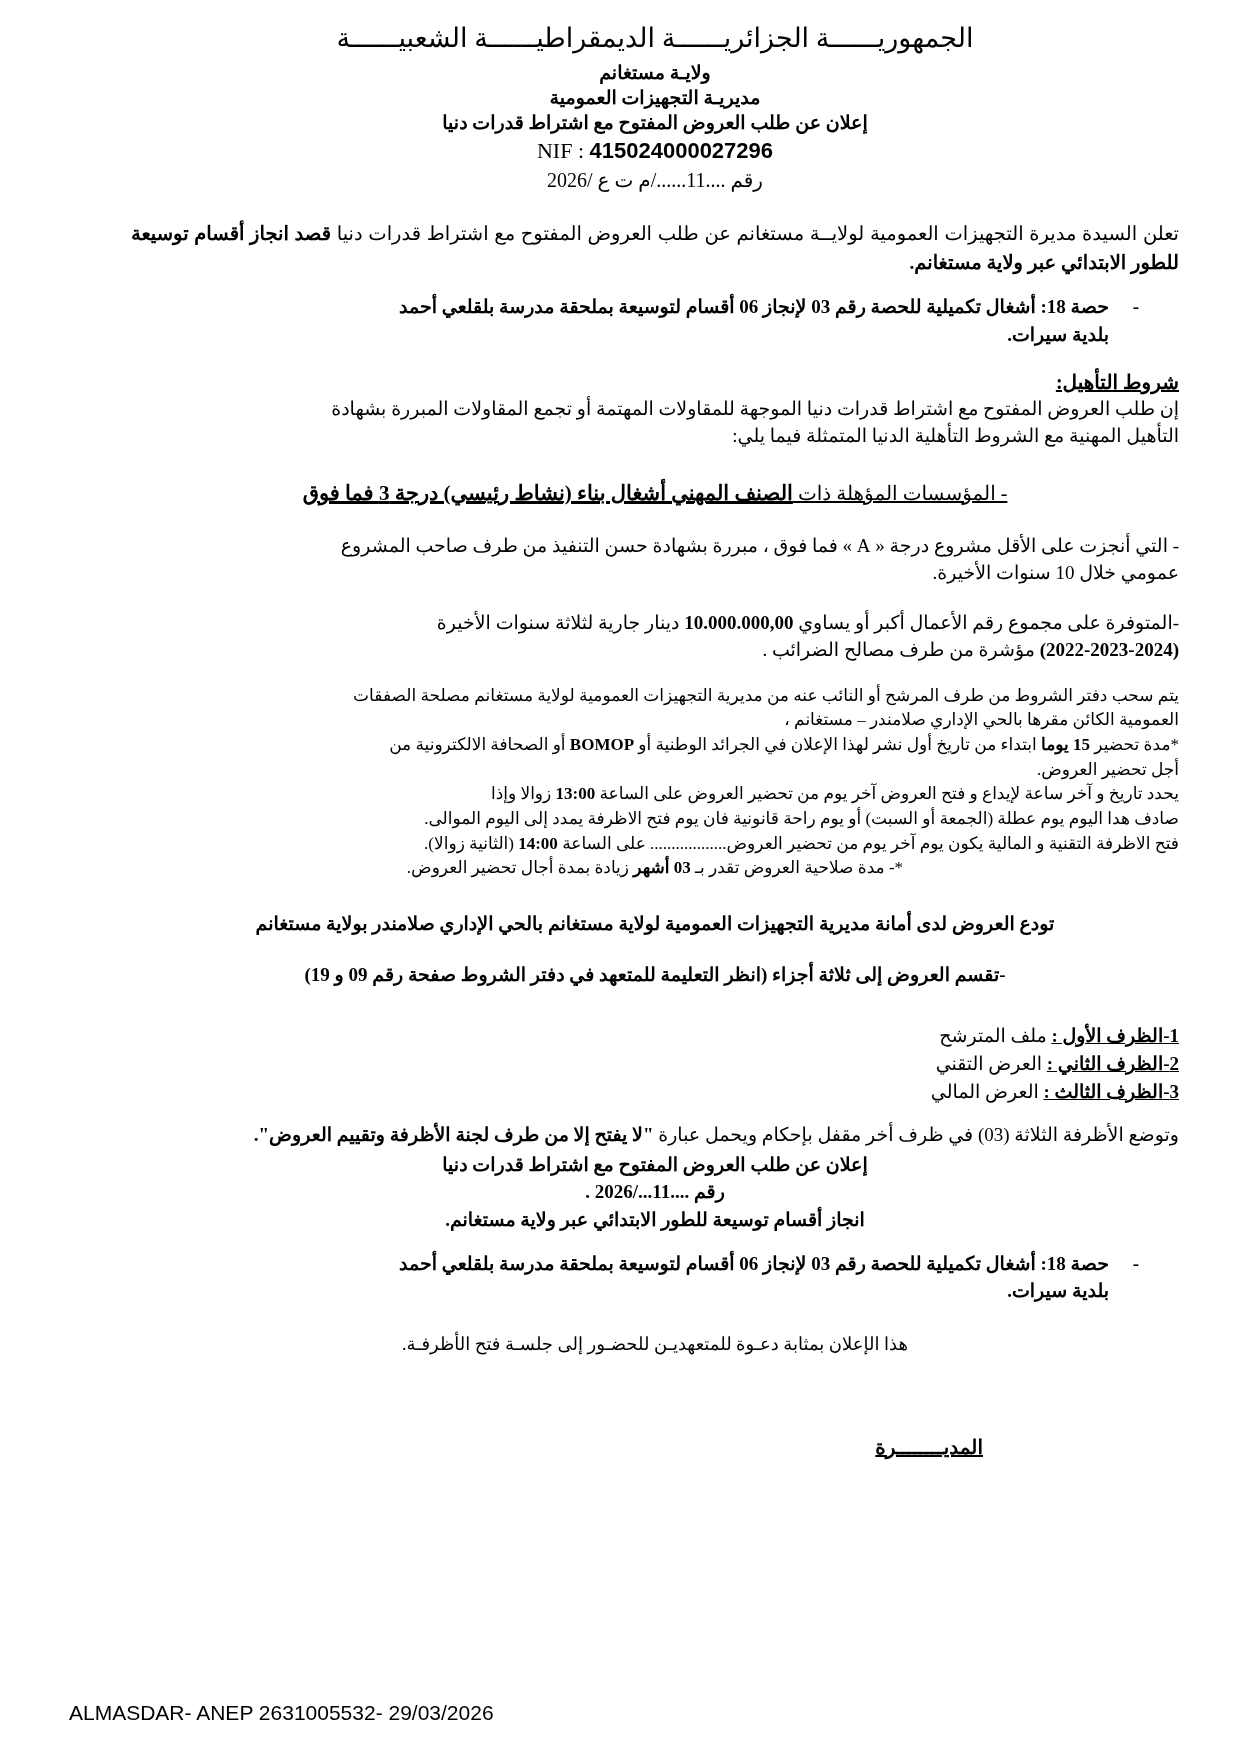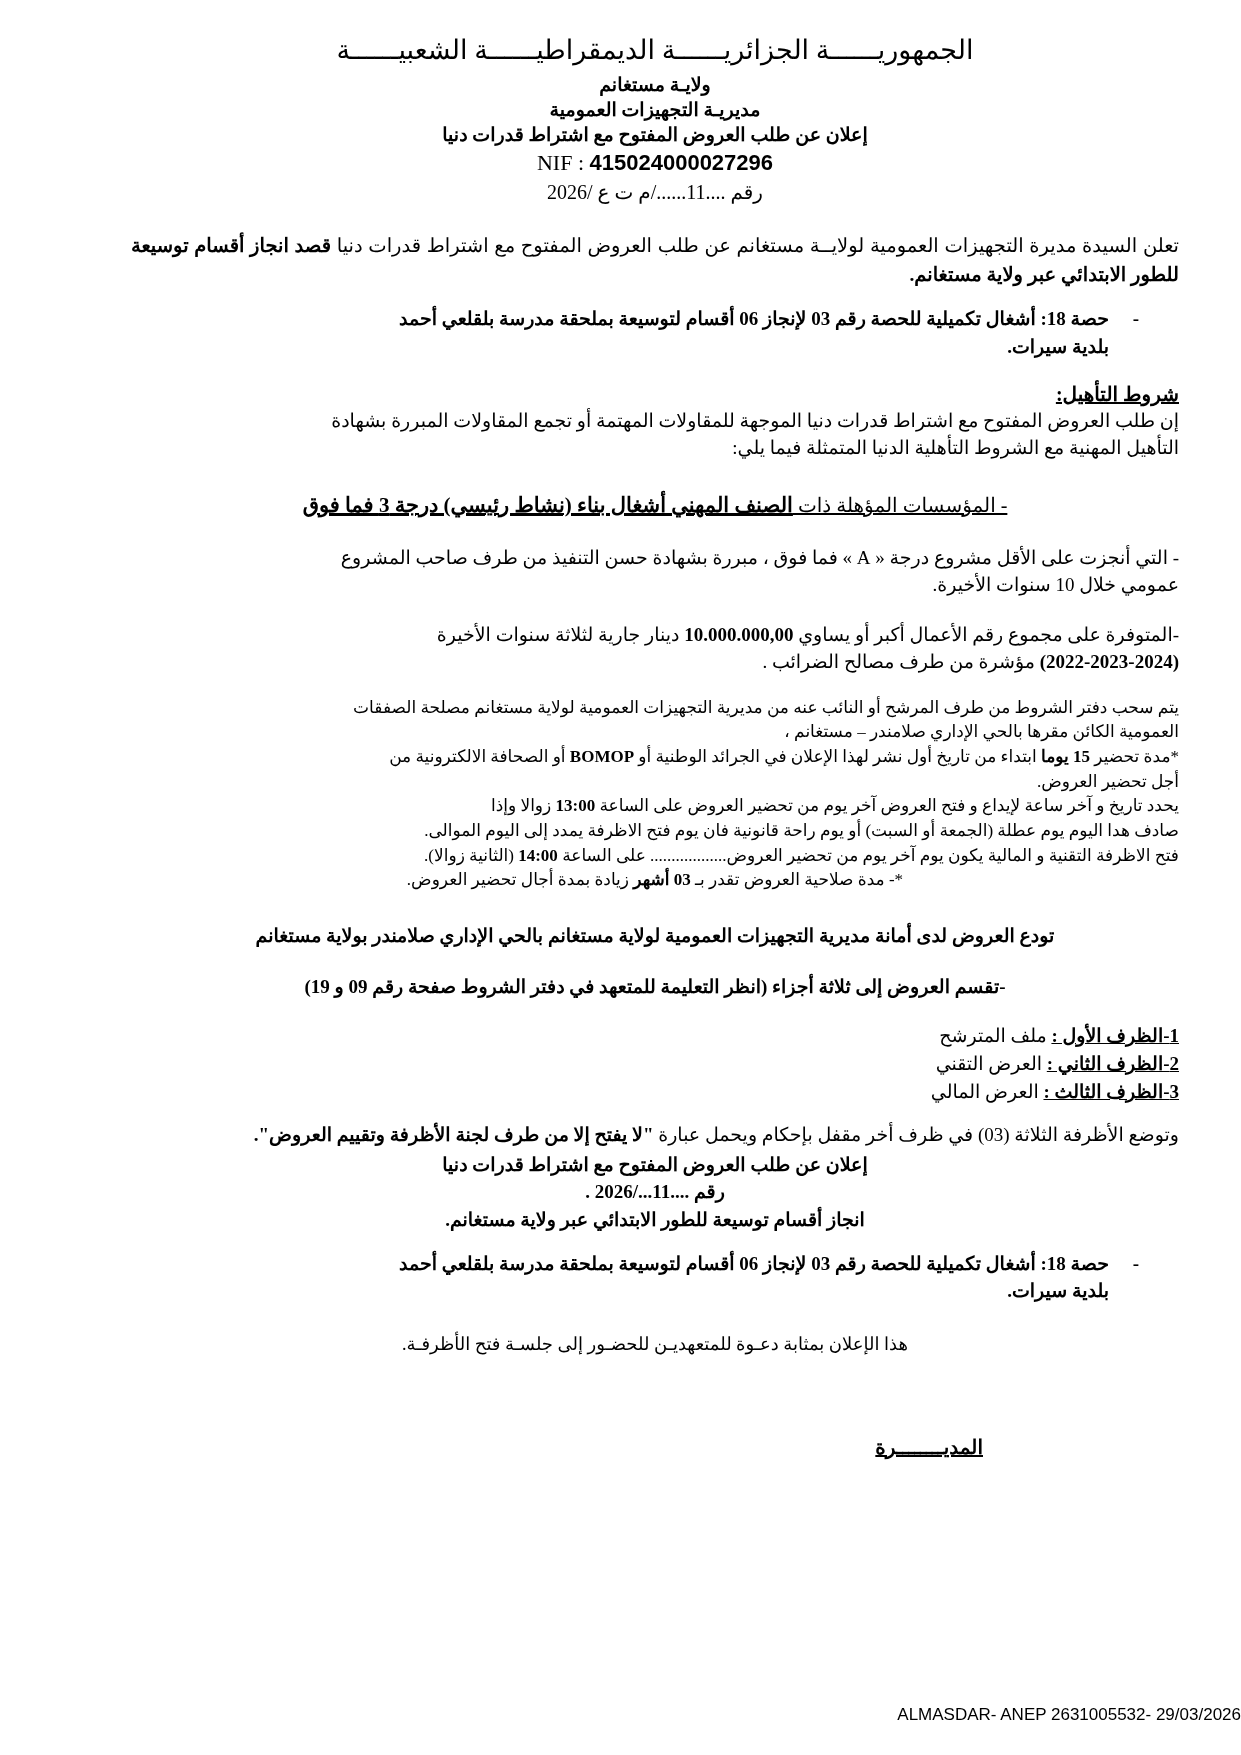--- a/index.html
+++ b/index.html
@@ -13,21 +13,21 @@
     min-height: 1755px;
     font-family: "Liberation Serif", "DejaVu Serif", serif;
     color: #000000;
     direction: rtl;
     position: relative;
   }
   .page {
     width: 1172px;
     min-height: 1755px;
     box-sizing: border-box;
-    padding: 34px 62px 0 62px;
+    padding: 22px 62px 0 62px;
     position: relative;
   }
   .ltr { direction: ltr; unicode-bidi: embed; }
 
   
   .hdr-republic {
     font-size: 27px;
     letter-spacing: 0px;
     text-align: center;
     line-height: 1.25;
@@ -156,21 +156,21 @@
   .env {
     font-size: 19px;
     line-height: 1.46;
     margin: 0;
     text-align: right;
   }
   .env .lbl {
     font-weight: bold;
     text-decoration: underline;
   }
-  .env-list { margin-top: 22px; }
+  .env-list { margin-top: 34px; }
 
   .seal {
     font-size: 19px;
     line-height: 1.45;
     margin: 16px 0 0 0;
     text-align: justify;
   }
   .seal .q { font-weight: bold; }
 
   .footer-ttl {
@@ -211,22 +211,22 @@
     text-align: right;
     padding-right: 196px;
     letter-spacing: 1px;
   }
 
   .page-footer {
     position: absolute;
     left: 0;
     right: 0;
     bottom: 30px;
-    text-align: right;
-    font-size: 17px;
+    text-align: left;
+    font-size: 21px;
     font-family: "Liberation Sans", sans-serif;
     direction: ltr;
     color: #000;
   }
 </style>
 </head>
 <body>
 
 <div class="page">
 

